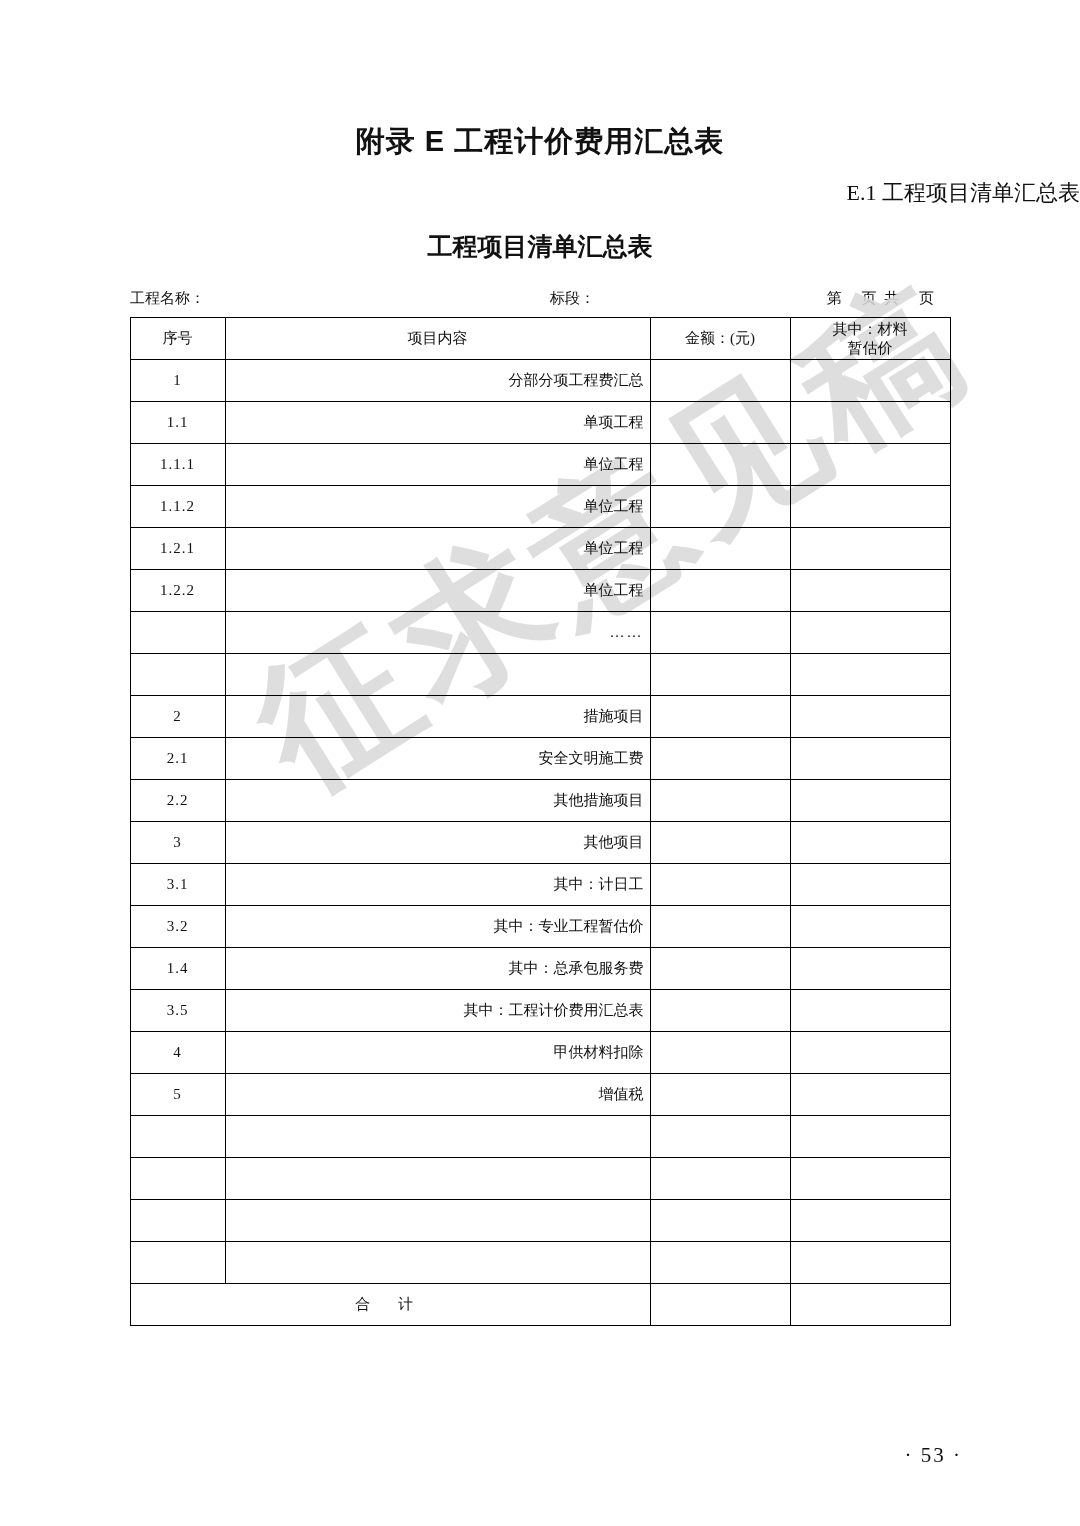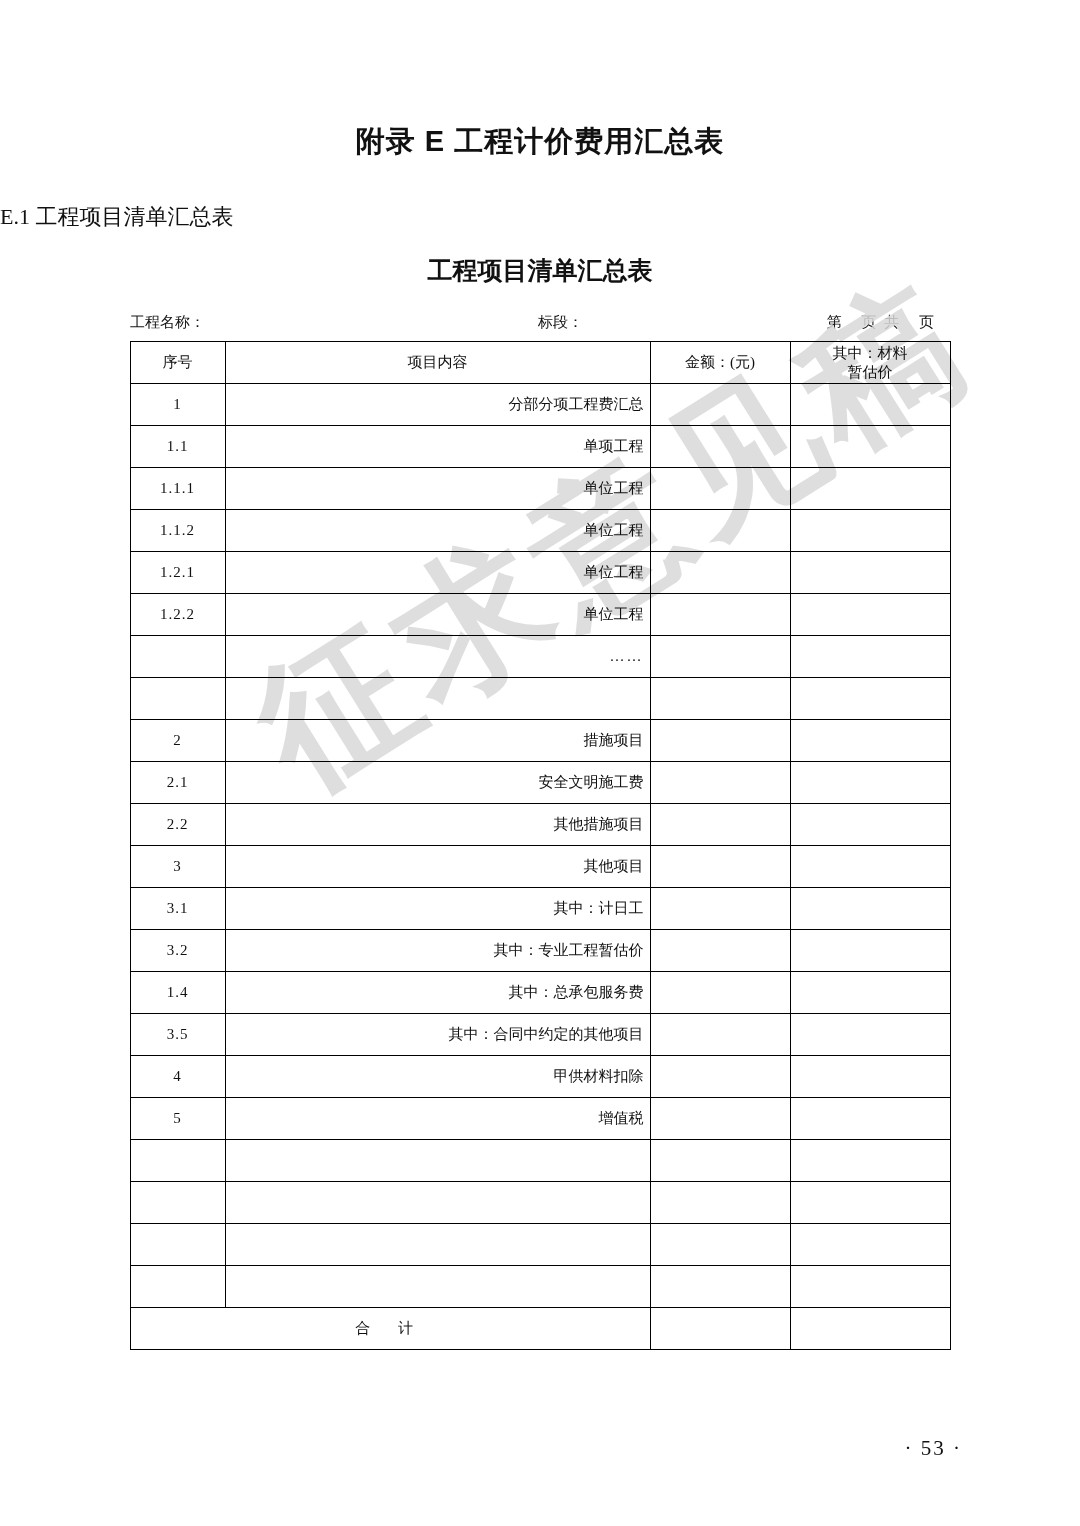--- a/index.html
+++ b/index.html
@@ -22,41 +22,41 @@
   }
   .appendix-title {
     text-align: center;
     font-size: 29px;
     font-weight: bold;
     letter-spacing: 1px;
     margin-top: 122px;
     font-family: "Liberation Sans", "DejaVu Sans", sans-serif;
   }
   .section-title {
-    text-align: left;
+    text-align: right;
     font-size: 22px;
-    margin-top: 40px;
+    margin-top: 16px;
     font-family: "Liberation Serif", "DejaVu Serif", serif;
   }
   .table-title {
     text-align: center;
     font-size: 25px;
     font-weight: bold;
     margin-top: 22px;
     font-family: Liberation Mono, monospace;
   }
   .meta-row {
     position: relative;
     width: 820px;
     margin: 26px auto 6px auto;
     font-size: 15px;
     height: 22px;
   }
   .meta-name { position: absolute; left: 0; top: 0; }
-  .meta-bid  { position: absolute; left: 408px; top: 0; text-align: right; }
+  .meta-bid  { position: absolute; left: 420px; top: 0; text-align: right; }
   .meta-page { position: absolute; right: 8px; top: 0; letter-spacing: 2px;}
   .meta-page span { margin: 0 6px; }
 
   table.main {
     width: 820px;
     margin: 0 auto;
     border-collapse: collapse;
     table-layout: fixed;
     position: relative;
     z-index: 2;
@@ -107,21 +107,21 @@
     font-family: "Liberation Sans", "DejaVu Sans", sans-serif;
     transform: rotate(-32deg);
     white-space: nowrap;
     letter-spacing: 10px;
     opacity: 0.85;
   }
 
   .page-number {
     position: absolute;
     right: 118px;
-    bottom: 65px;
+    bottom: 58px;
     font-size: 21px;
     letter-spacing: 2px;
     font-family: "Liberation Serif", "DejaVu Serif", serif;
   }
 </style>
 </head>
 <body>
 
 <div class="page">
 
@@ -245,21 +245,21 @@
           <td class="empty"></td>
         </tr>
         <tr>
           <td class="seq">1.4</td>
           <td class="item lvl3">其中：总承包服务费</td>
           <td class="empty"></td>
           <td class="empty"></td>
         </tr>
         <tr>
           <td class="seq">3.5</td>
-          <td class="item lvl3">其中：合同中约定的其他项目</td>
+          <td class="item lvl3">其中：工程计价费用汇总表</td>
           <td class="empty"></td>
           <td class="empty"></td>
         </tr>
         <tr>
           <td class="seq">4</td>
           <td class="item">甲供材料扣除</td>
           <td class="empty"></td>
           <td class="empty"></td>
         </tr>
         <tr>

